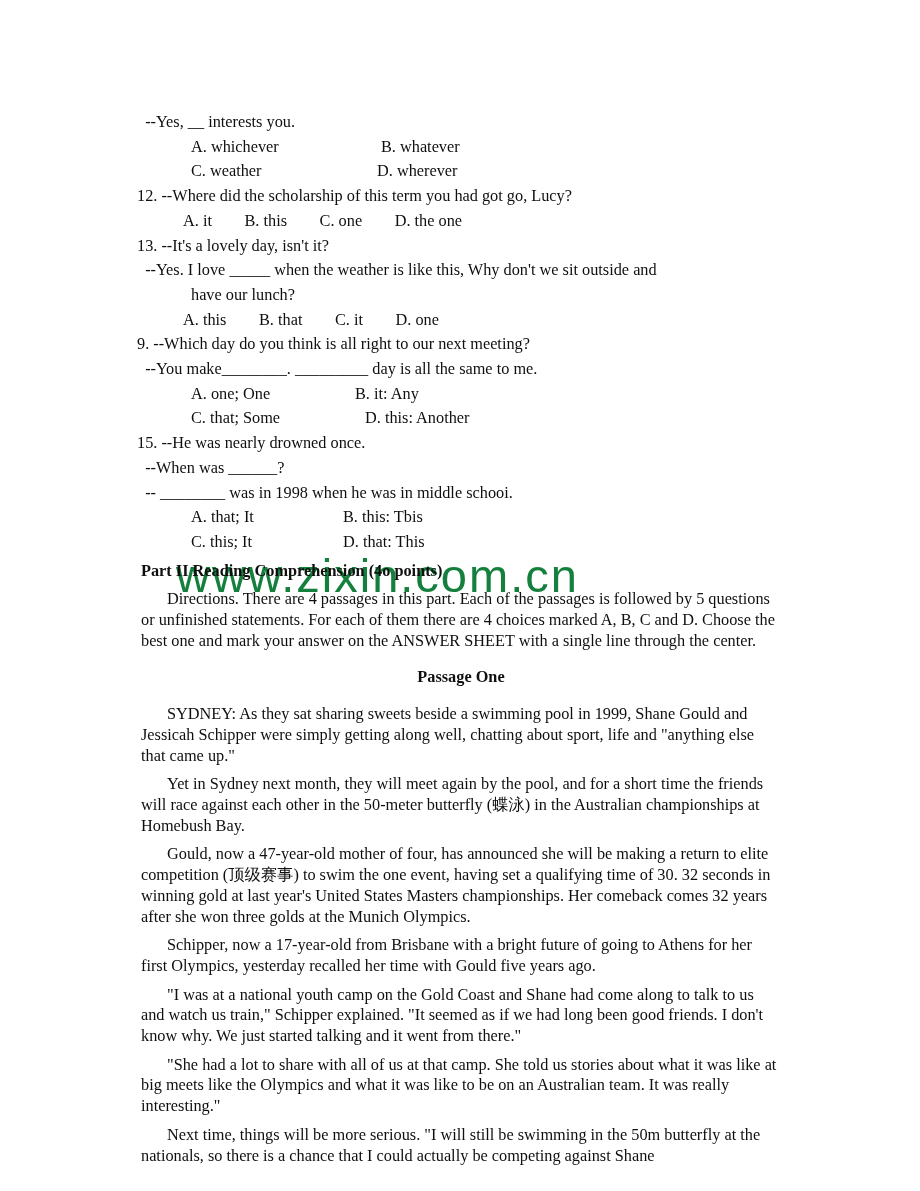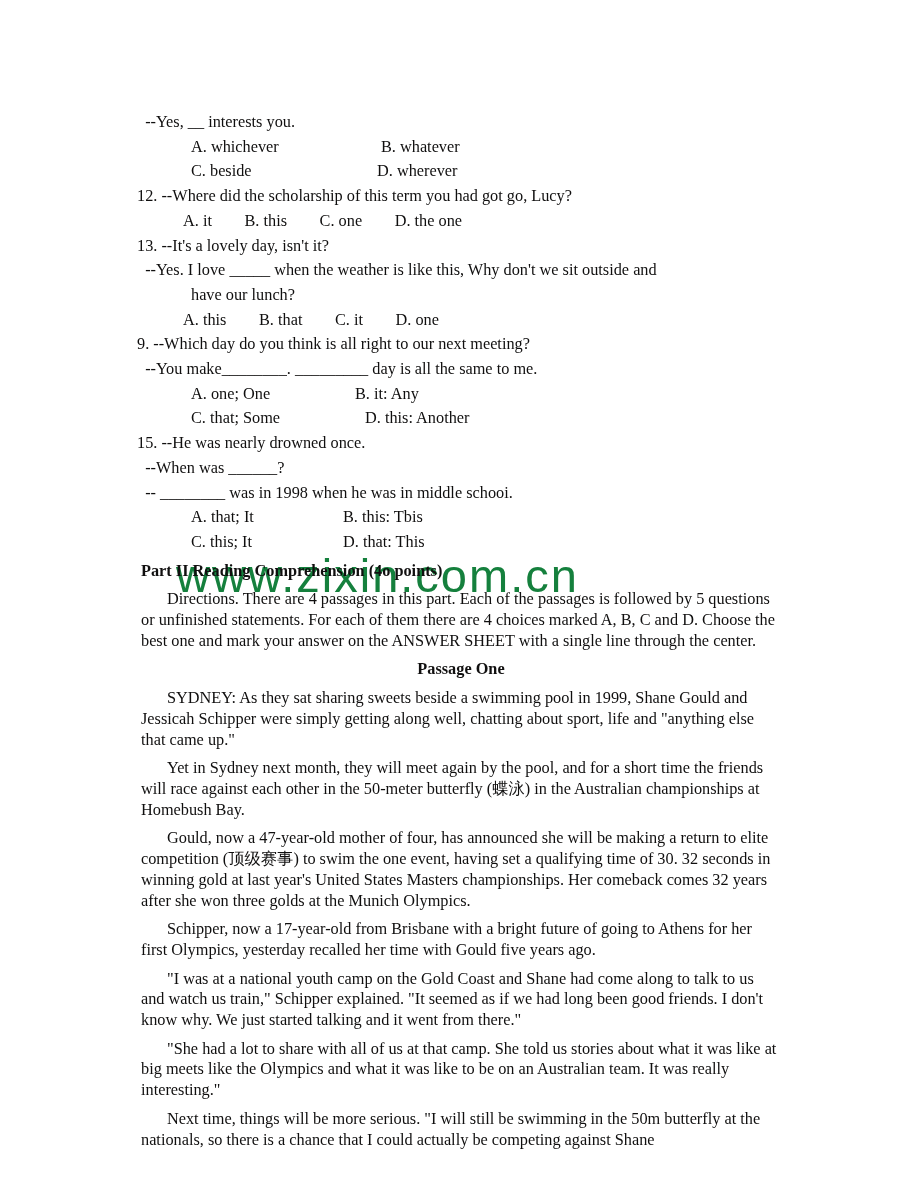--- a/index.html
+++ b/index.html
@@ -57,36 +57,36 @@
   .optrow { display: block; white-space: pre; }
   .opt-b-col { display: inline-block; }
 
   .section-head {
     font-weight: bold;
     margin: 8px;
   }
   .passage-head {
     font-weight: bold;
     text-align: center;
-    margin: 0;
+    margin: 16px;
   }
 </style>
 </head>
 <body>
 
 <div class="page">
 
   <div class="watermark">www.zixin.com.cn</div>
 
   <div class="content">
 
     <div>
       <div class="line ind-q">  --Yes, __ interests you.</div>
       <div class="line ind-opt optrow"><span class="opt-b-col" style="width:190px">A. whichever</span><span>B. whatever</span></div>
-      <div class="line ind-opt optrow"><span class="opt-b-col" style="width:186px">C. beside</span><span>D. wherever</span></div>
+      <div class="line ind-opt optrow"><span class="opt-b-col" style="width:186px">C. weather</span><span>D. wherever</span></div>
     </div>
 
     <div>
       <div class="line ind-q">12. --Where did the scholarship of this term you had got go, Lucy?</div>
       <div class="line" style="padding-left:46px">A. it        B. this        C. one        D. the one</div>
     </div>
 
     <div>
       <div class="line ind-q">13. --It's a lovely day, isn't it?</div>
       <div class="line ind-q">  --Yes. I love _____ when the weather is like this, Why don't we sit outside and</div>

